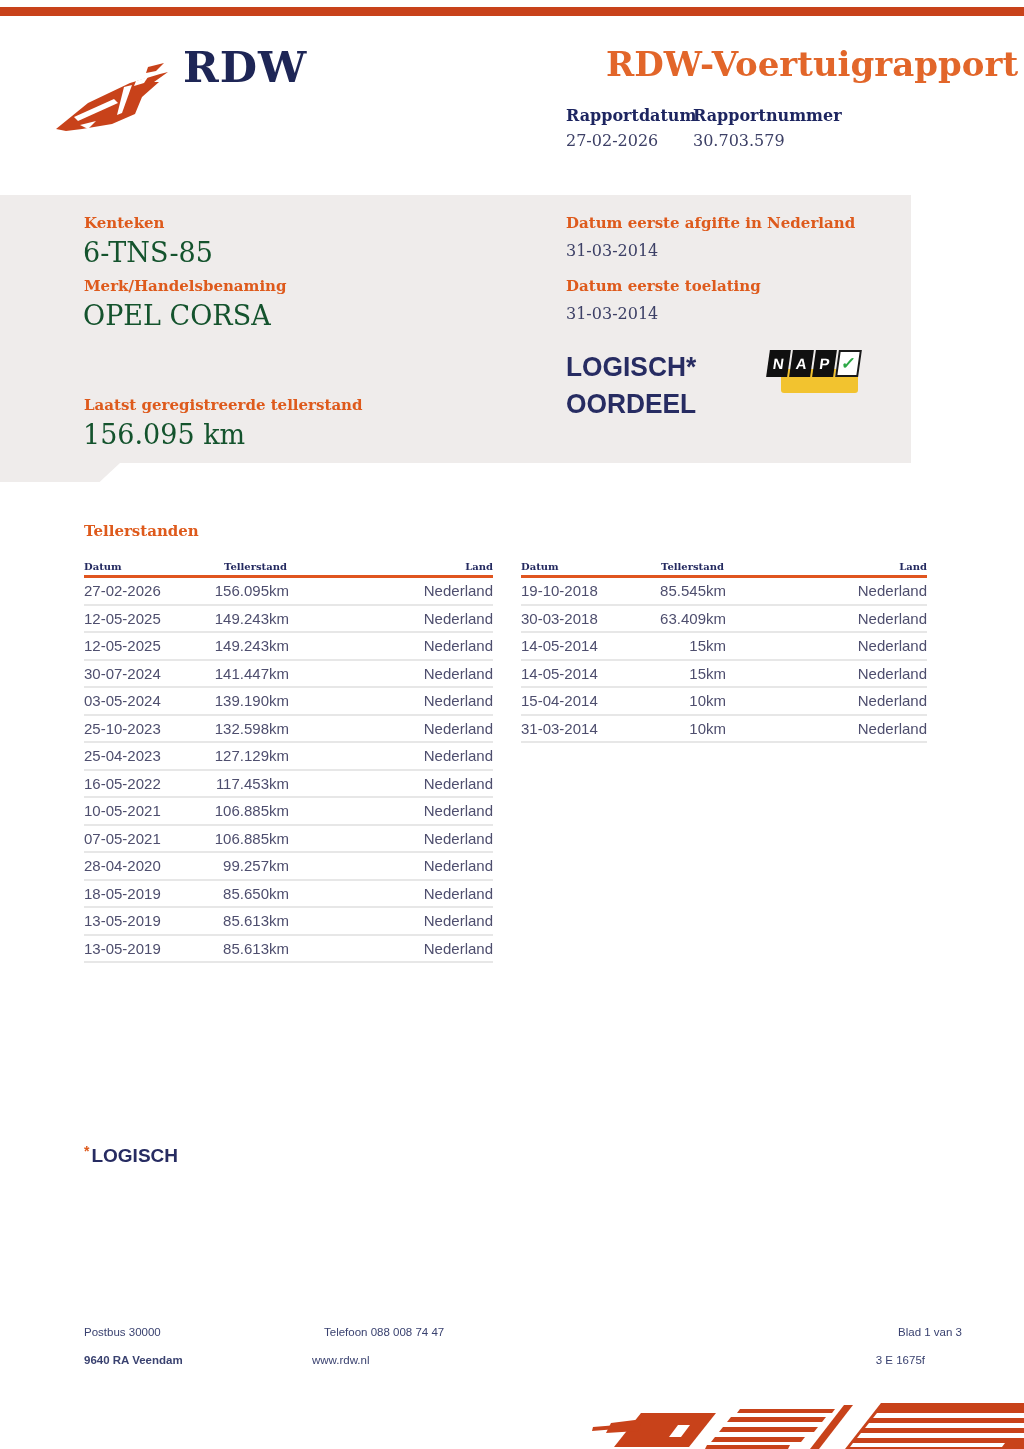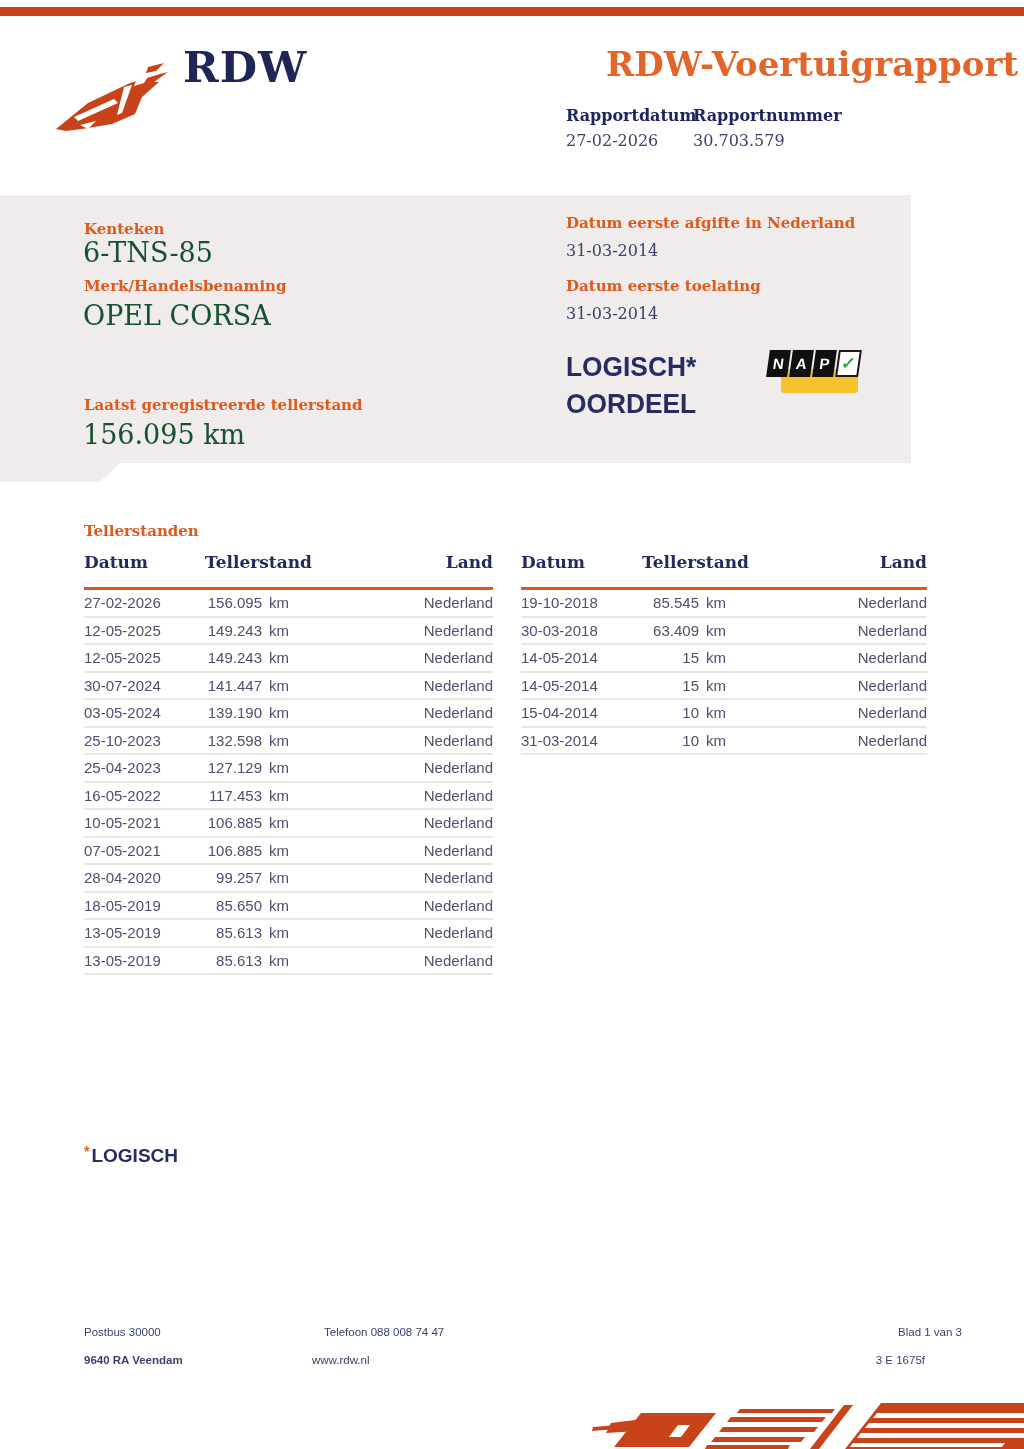--- a/index.html
+++ b/index.html
@@ -23,21 +23,21 @@
   #rapportnummer-label{left:693px;top:106px;}
   #rapportnummer-value{left:693px;top:131px;}
 
   
   #graybox{left:0;top:195px;width:911px;height:268px;background:#efeceb;}
   #graybox-notch{left:0;top:463px;width:120px;height:19px;background:#efeceb;
                  clip-path:polygon(0 0,100% 0,83% 100%,0 100%);}
   .fld-label{font-family:"DejaVu Serif",serif;font-weight:700;font-size:15px;color:#de5a1c;}
   .fld-big{font-family:"DejaVu Serif",serif;font-weight:500;font-size:27px;color:#14532d;}
   .fld-date{font-family:"DejaVu Serif",serif;font-size:16px;color:#3d4066;}
-  #kenteken-label{left:84px;top:220px;text-align:center;}   #kenteken-value{left:83px;top:237px;}
+  #kenteken-label{left:84px;top:214px;text-align:center;}   #kenteken-value{left:83px;top:237px;}
   #merk-label{left:84px;top:277px;}       #merk-value{left:83px;top:300px;}
   #teller-label{left:84px;top:396px;}     #teller-value{left:83px;top:419px;}
   #afgifte-label{left:566px;top:214px;}   #afgifte-value{left:566px;top:241px;}
   #toelating-label{left:566px;top:277px;} #toelating-value{left:566px;top:304px;}
   .oordeel{font-weight:700;font-size:28px;color:#272c62;transform:scaleX(.94);
            transform-origin:left center;letter-spacing:0;}
   #oordeel-1{left:566px;top:351px;}
   #oordeel-2{left:566px;top:388px;}
 
   
@@ -52,29 +52,29 @@
               font-size:17px;width:19px;height:23px;}
 
   
   #tables-title{left:84px;top:522px;font-family:"DejaVu Serif",serif;font-weight:700;
                 font-size:15px;color:#de5a1c;}
   .mtable{top:547px;}
   #table-left{left:84px;width:409px;}
   #table-right{left:521px;width:406px;}
   .t-head{display:grid;grid-template-columns:121px 82px 1fr;height:25px;
           border-bottom:3px solid #e0551f;align-items:end;
-          font-family:"DejaVu Serif",serif;font-weight:700;font-size:17px;color:#242a60;
-          padding-bottom:15px;}
+          font-family:"DejaVu Serif",serif;font-weight:700;font-size:10px;color:#242a60;
+          padding-bottom:3px;}
   .t-head .h-stand{text-align:right;}
   .t-head .h-land{text-align:right;}
   .t-row{display:grid;grid-template-columns:121px 82px 1fr;height:25.5px;
          border-bottom:2px solid #e7e7e7;align-items:center;
          font-size:15px;color:#4e4e6e;}
   .c-stand{display:flex;justify-content:flex-end;}
-  .c-stand .unit{width:18px;margin-left:7px;text-align:left;}
+  .c-stand .unit{width:18px;text-align:left;}
   .c-land{text-align:right;}
 
   
   #note-title{left:84px;top:1143px;font-weight:700;font-size:19px;color:#272c62;}
   #note-title .star{color:#de5a1c;font-size:14px;vertical-align:6px;margin-right:2px;}
   #note-body{left:84px;top:1172px;width:812px;font-size:15px;line-height:28px;color:#e87c52;}
 
   
   .foot{font-size:11.5px;color:#3a4270;}
   #f-addr1{left:84px;top:1326px;}  #f-addr2{left:84px;top:1354px;font-weight:bold;}

